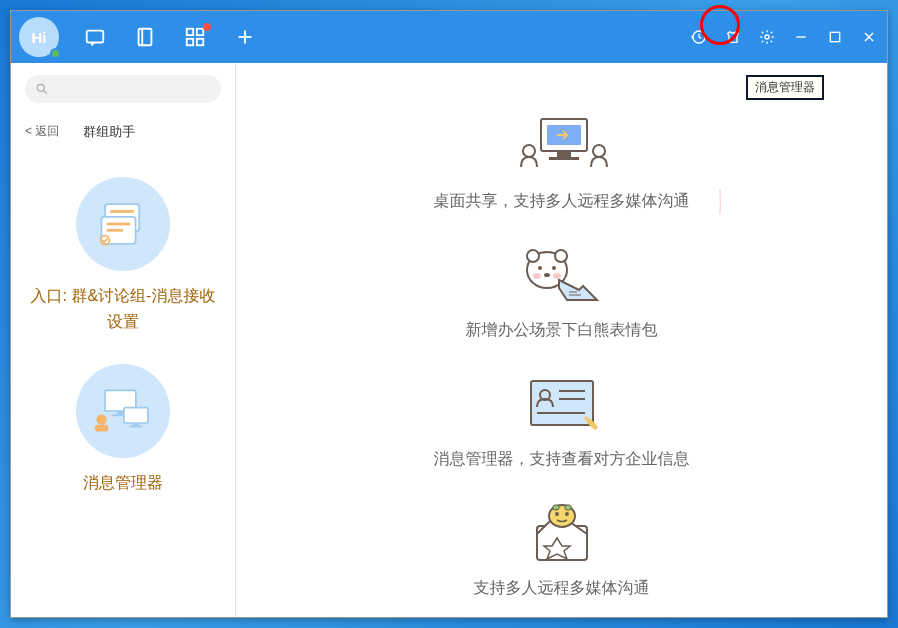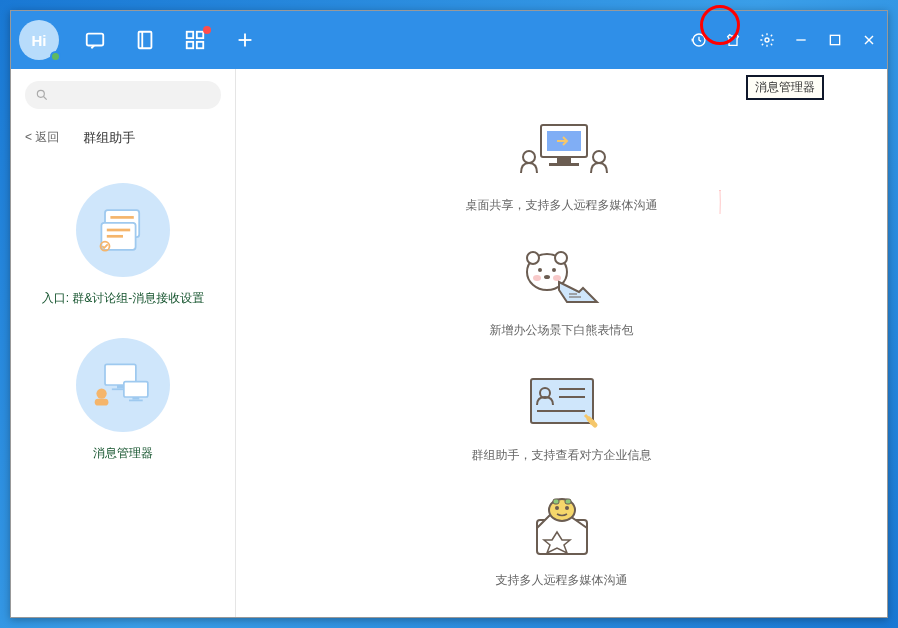--- a/index.html
+++ b/index.html
@@ -151,22 +151,22 @@
       width: 94px;
       height: 94px;
       border-radius: 50%;
       background: #cfe6fb;
       display: flex;
       align-items: center;
       justify-content: center;
       margin-bottom: 12px;
     }
     .feature-text {
-      font-size: 12px;
-      color: #14532d;
+      font-size: 16px;
+      color: #a16207;
       text-align: center;
       line-height: 1.6;
     }
     .main {
       flex: 1;
       display: flex;
       flex-direction: column;
       align-items: center;
       padding-top: 48px;
       gap: 10px;
@@ -180,21 +180,21 @@
     }
     .promo-img {
       width: 110px;
       height: 72px;
       display: flex;
       align-items: center;
       justify-content: center;
       margin-bottom: 8px;
     }
     .promo-text {
-      font-size: 12px;
+      font-size: 16px;
       color: #666;
     }
     .annotation-circle {
       position: absolute;
       top: 5px;
       left: 700px;
       width: 40px;
       height: 40px;
       border: 3px solid #ff0000;
       border-radius: 50%;
@@ -392,21 +392,21 @@
               <rect x="24" y="12" width="62" height="44" rx="2" fill="#cfe6fb" stroke="#6b5d52" stroke-width="2"></rect>
               <circle cx="38" cy="26" r="5" fill="none" stroke="#6b5d52" stroke-width="2"></circle>
               <path d="M30 38 q0 -8 8 -8 q8 0 8 8" fill="none" stroke="#6b5d52" stroke-width="2"></path>
               <line x1="52" y1="22" x2="78" y2="22" stroke="#6b5d52" stroke-width="2"></line>
               <line x1="52" y1="30" x2="78" y2="30" stroke="#6b5d52" stroke-width="2"></line>
               <line x1="30" y1="44" x2="78" y2="44" stroke="#6b5d52" stroke-width="2"></line>
               <path d="M78 48 l8 8 l-3 0 l3 0 l0 -3" fill="none" stroke="#f5c76b" stroke-width="3"></path>
               <path d="M82 52 l6 6" stroke="#f5c76b" stroke-width="5" stroke-linecap="round"></path>
             </svg>
         </div>
-        <div class="promo-text">群组助手，支持查看对方企业信息</div>
+        <div class="promo-text">消息管理器，支持查看对方企业信息</div>
       </div>
 
       <div class="promo">
         <div class="promo-img">
           <svg width="110" height="72" viewBox="0 0 110 72">
               <rect x="30" y="28" width="50" height="34" rx="3" fill="#fff" stroke="#6b5d52" stroke-width="2"></rect>
               <path d="M30 36 L44 22 L60 22 L80 36" fill="#fff" stroke="#6b5d52" stroke-width="2"></path>
               <path d="M45 48 l5 -8 l5 8 l8 0 l-6 5 l3 8 l-10 -5 l-10 5 l3 -8 l-6 -5 z" fill="none" stroke="#6b5d52" stroke-width="1.5"></path>
               <ellipse cx="55" cy="18" rx="13" ry="11" fill="#f5d76b" stroke="#6b5d52" stroke-width="2"></ellipse>
               <circle cx="50" cy="16" r="2" fill="#6b5d52"></circle>

